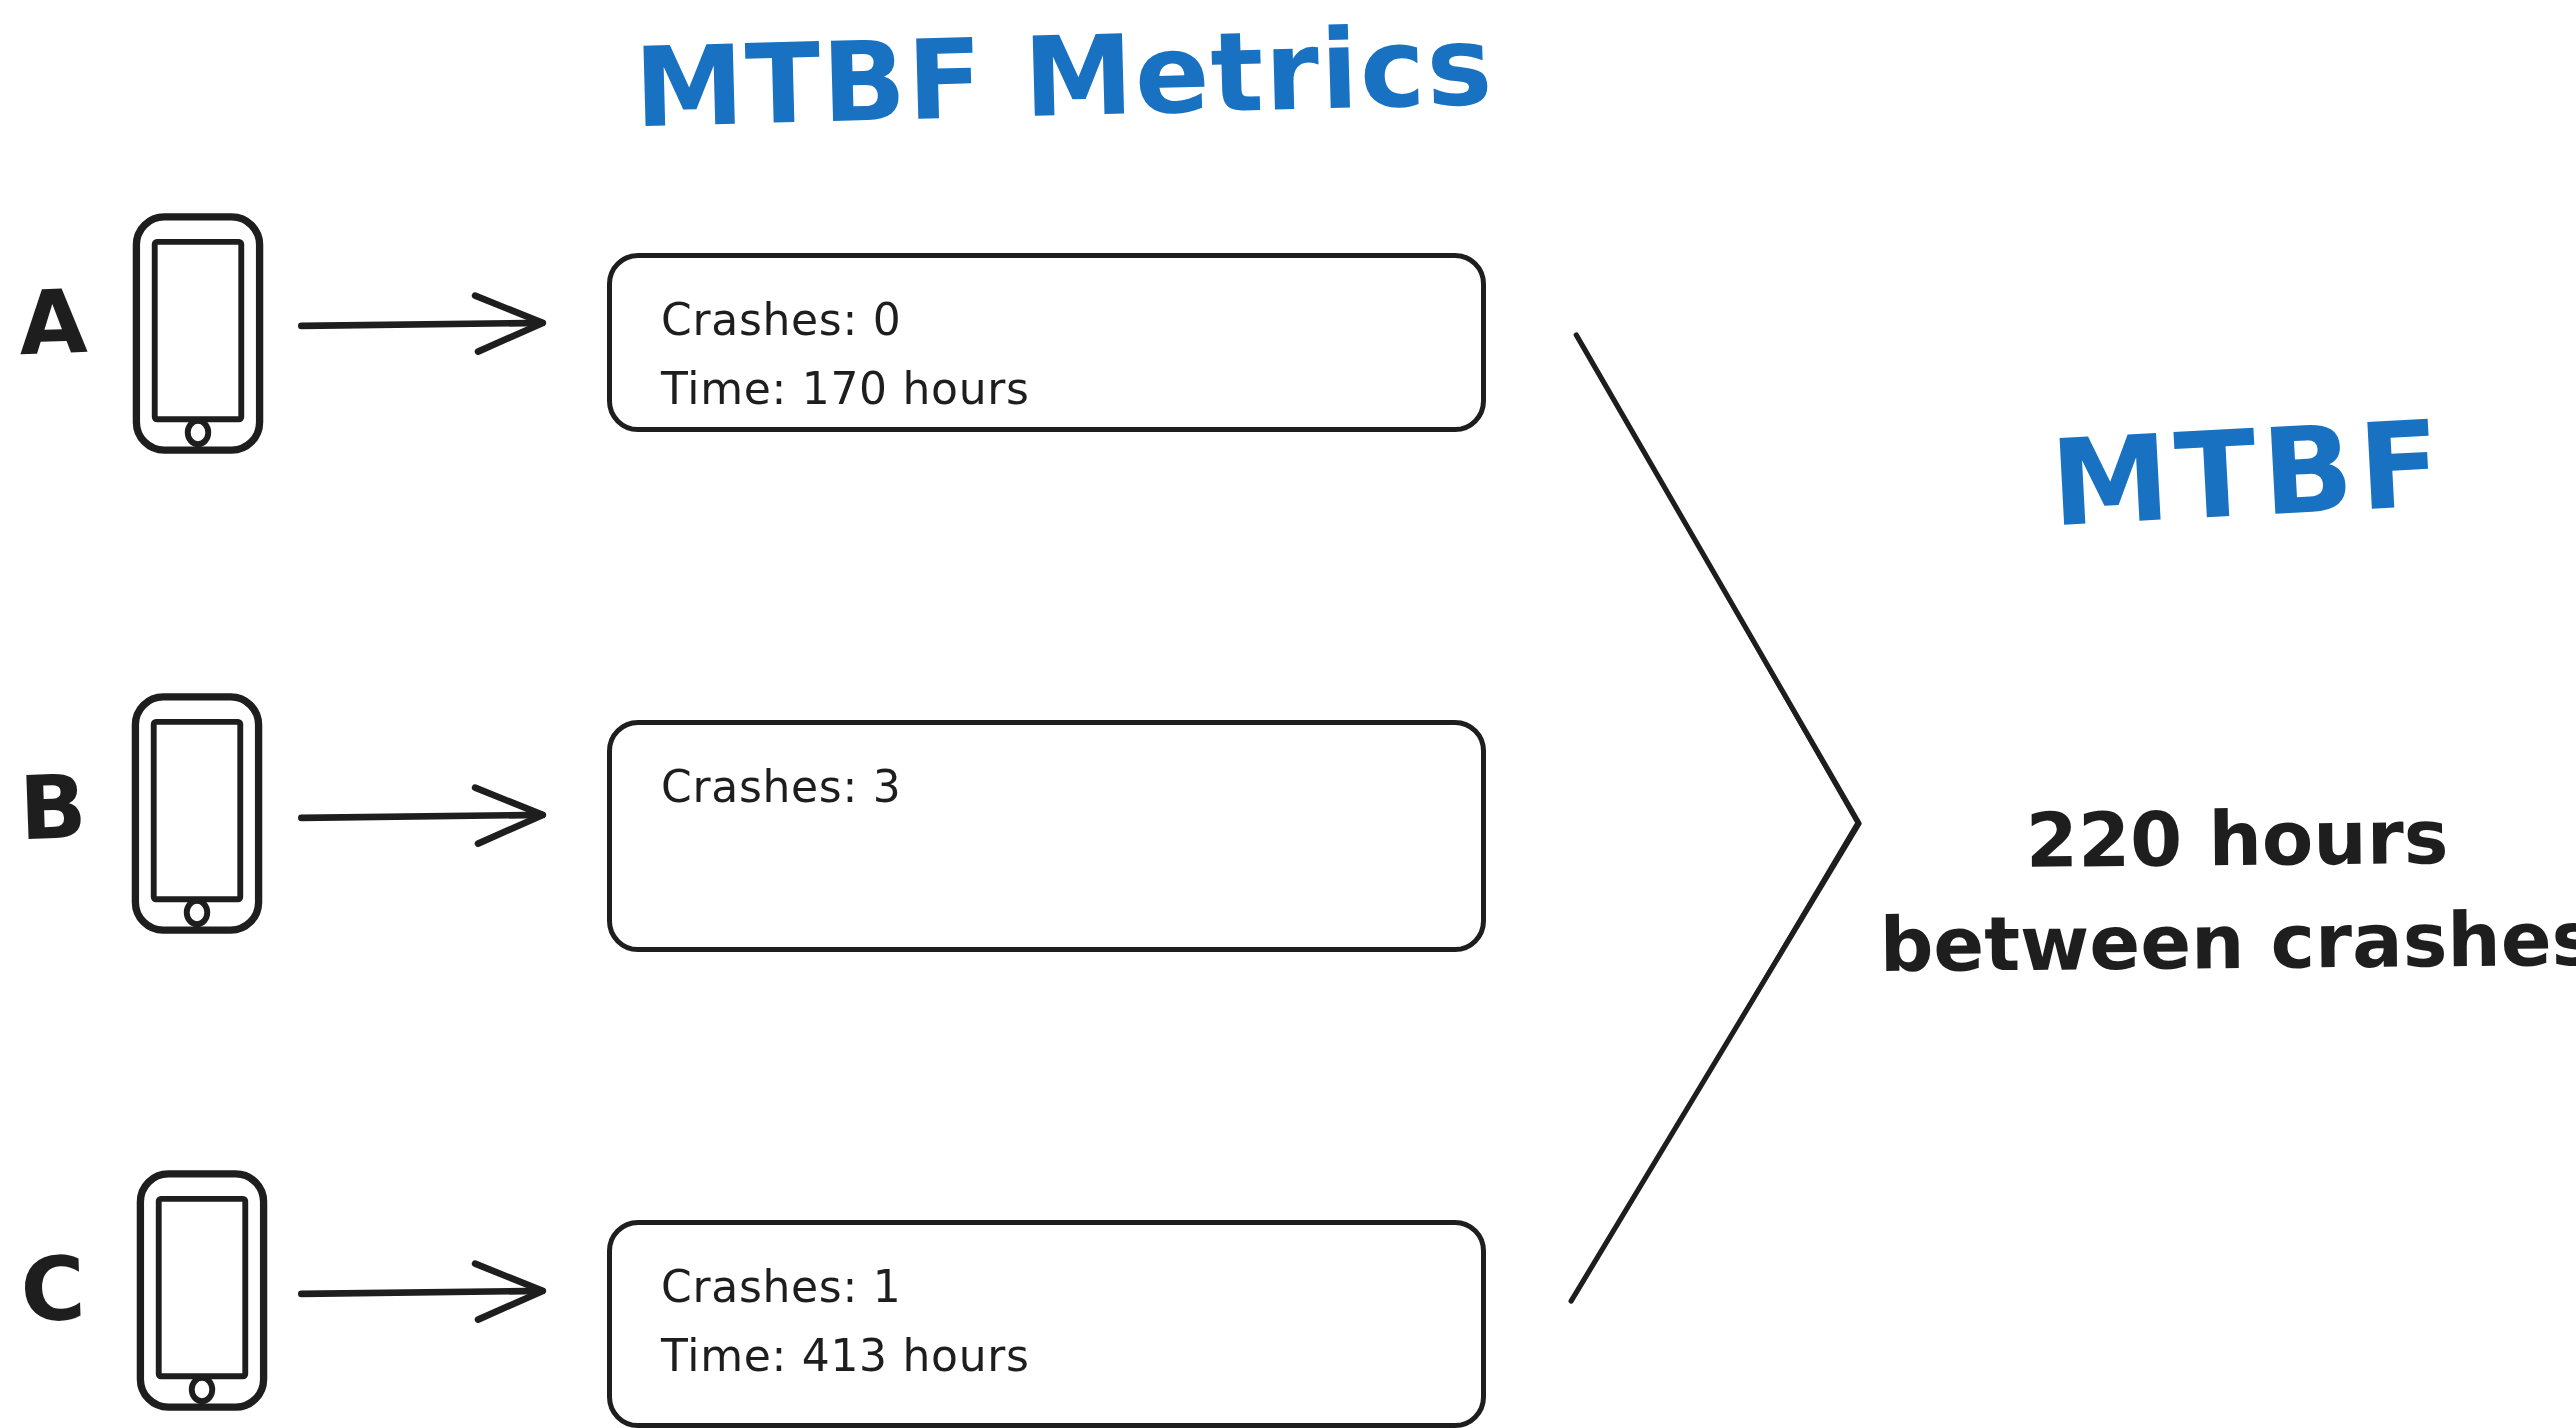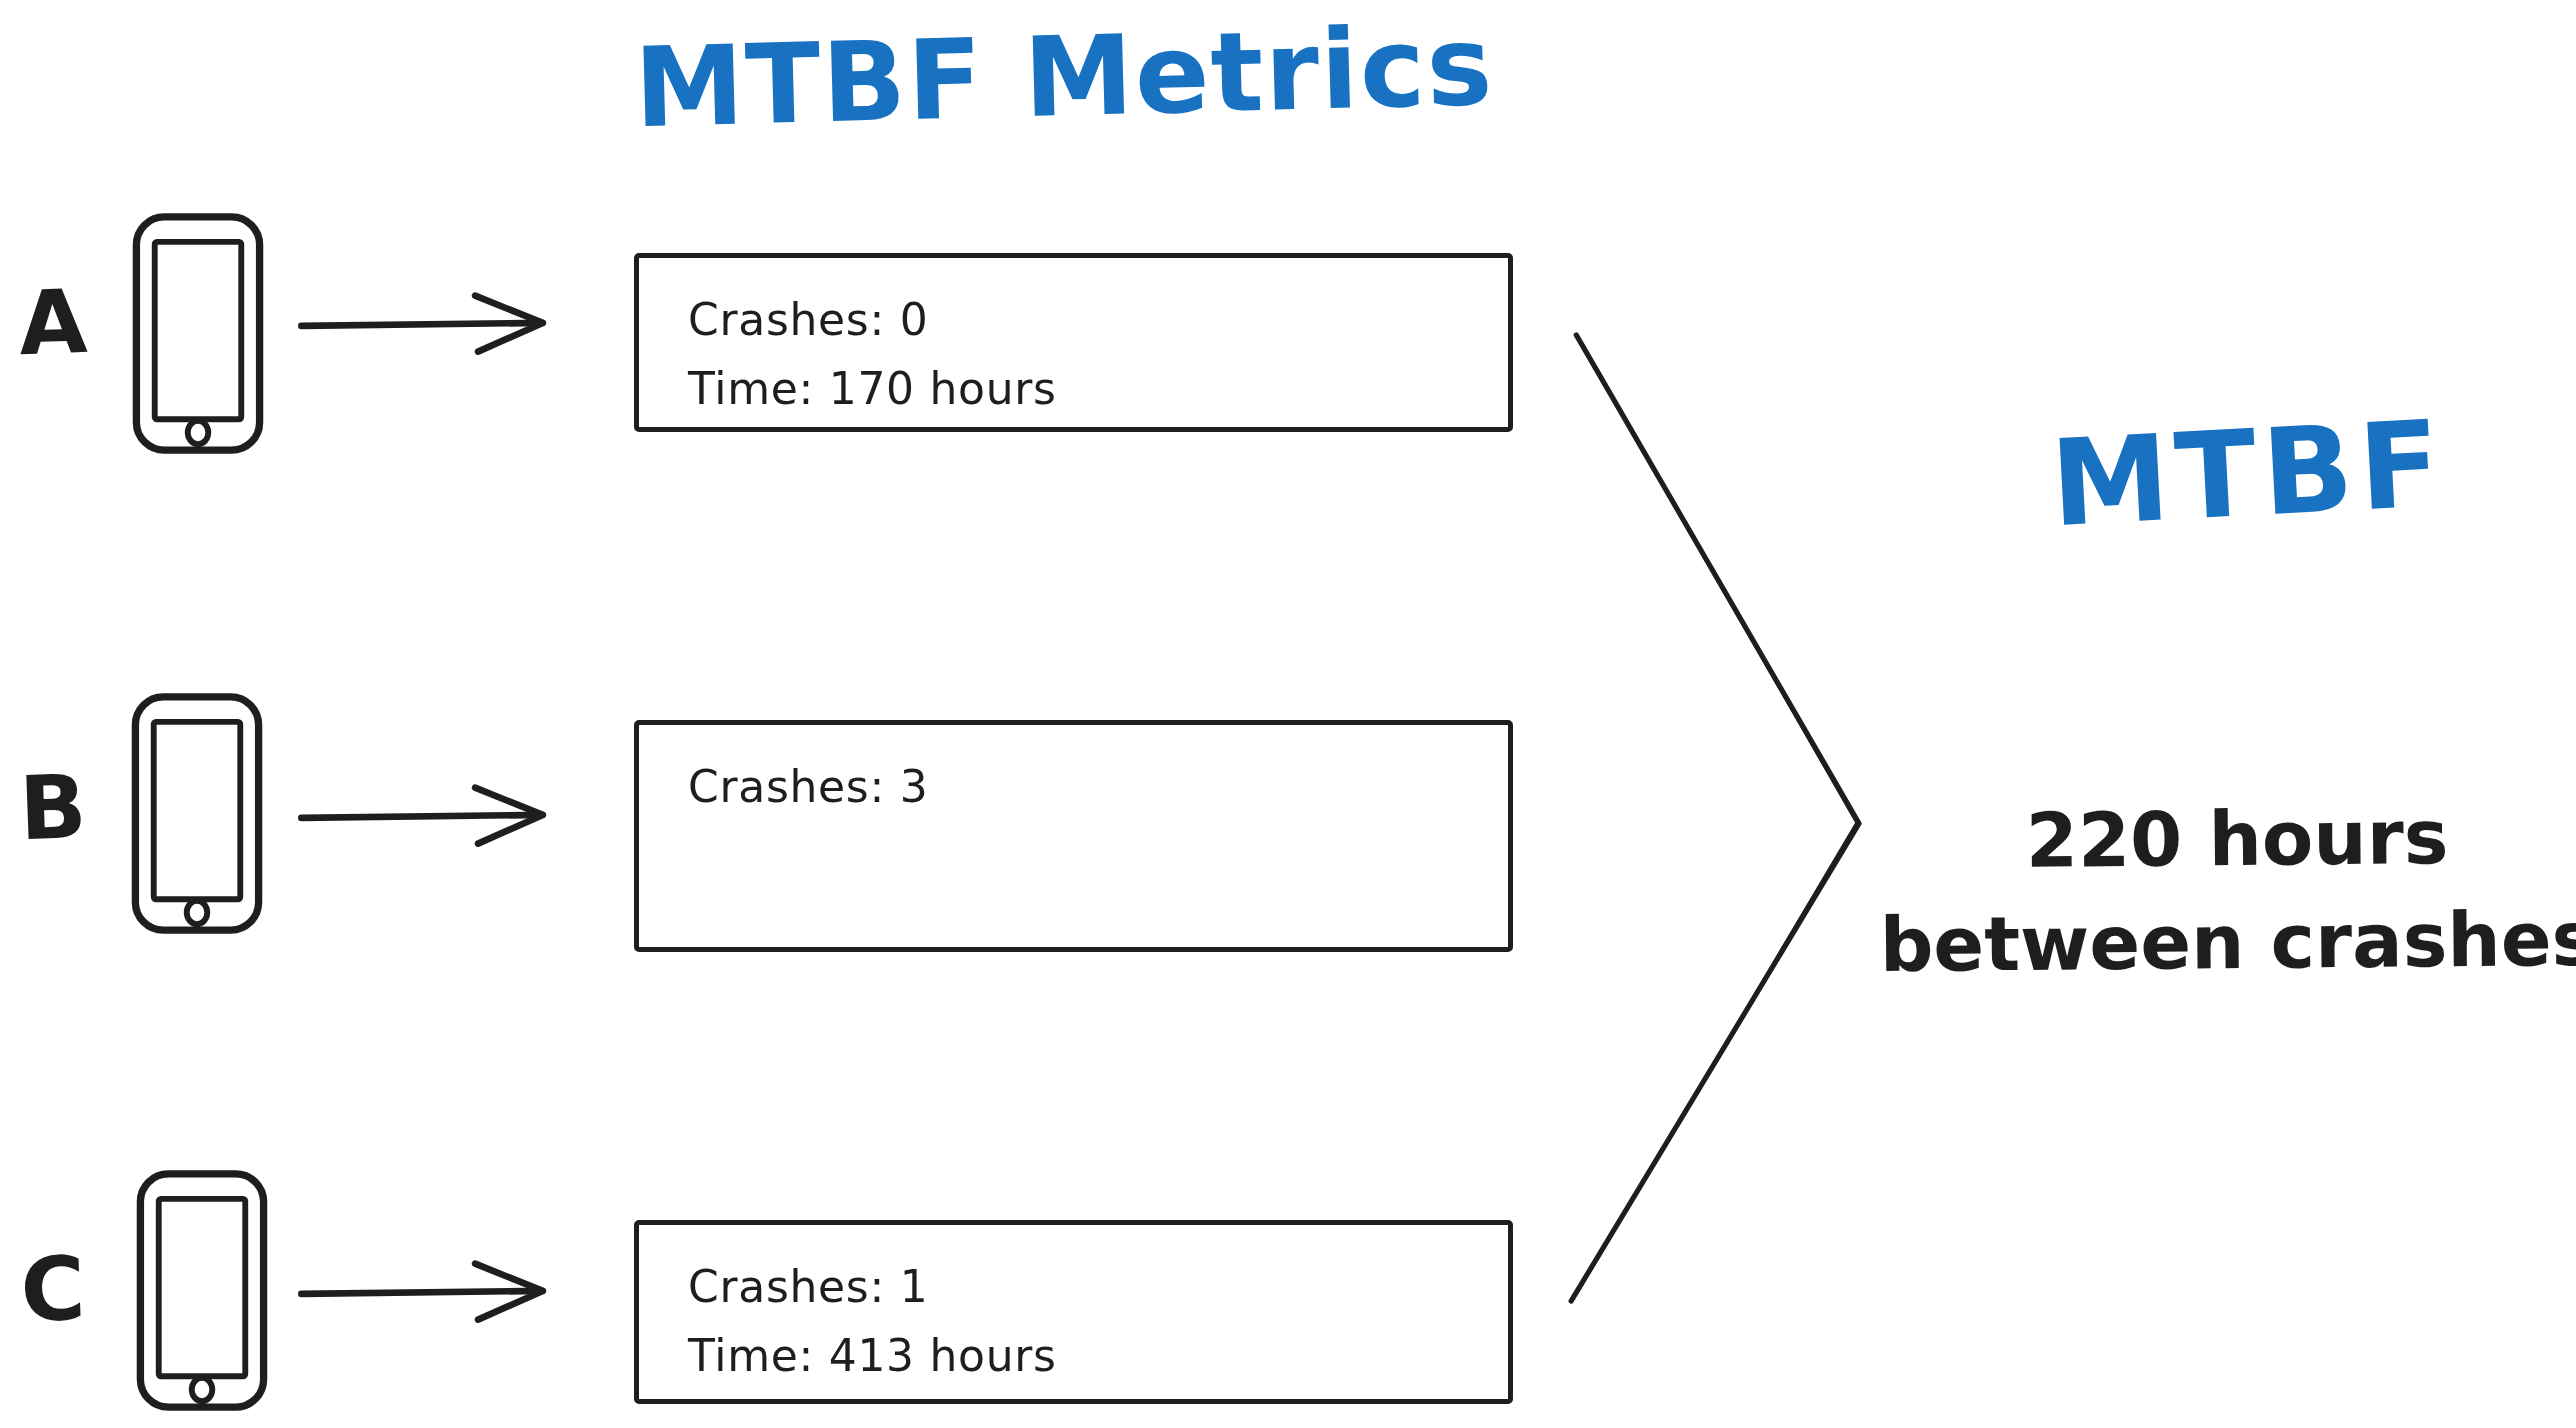--- a/index.html
+++ b/index.html
@@ -46,29 +46,28 @@
   .flow-arrow { position: absolute; width: 265px; height: 85px; }
   .arrow-a { left: 294px; top: 283px; }
   .arrow-b { left: 294px; top: 775px; }
   .arrow-c { left: 294px; top: 1251px; }
 
   .metric-box {
     position: absolute;
     left: 607px;
     width: 879px;
     border: 5.9px solid #1e1e1e;
-    border-radius: 5px;
+    border-radius: 31px;
     background: #ffffff;
     box-sizing: border-box;
     padding: 26.5px 22px 0 49px;
-    margin-left: 27px;
   }
   .box-a { top: 253px; height: 179px; }
   .box-b { top: 720px; height: 232px; }
-  .box-c { top: 1220px; height: 184px; }
+  .box-c { top: 1220px; height: 208px; }
   .metric-line {
     font-size: 44px;
     line-height: 69px;
     letter-spacing: 0.7px;
     white-space: nowrap;
   }
 
   .converge { position: absolute; left: 1543px; top: 304px; width: 353px; height: 1036px; }
 
   .mtbf-heading {

